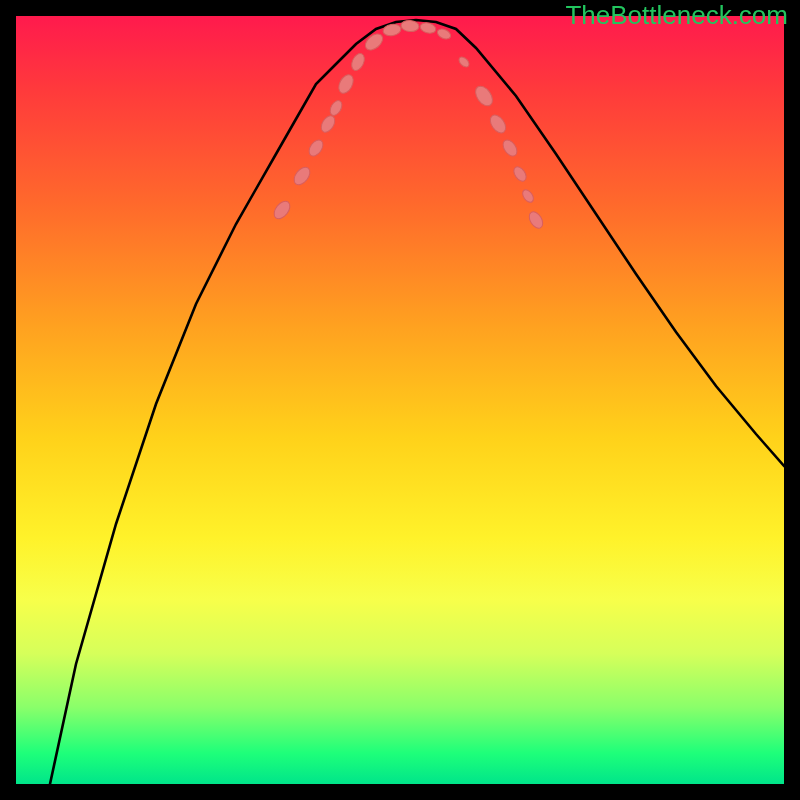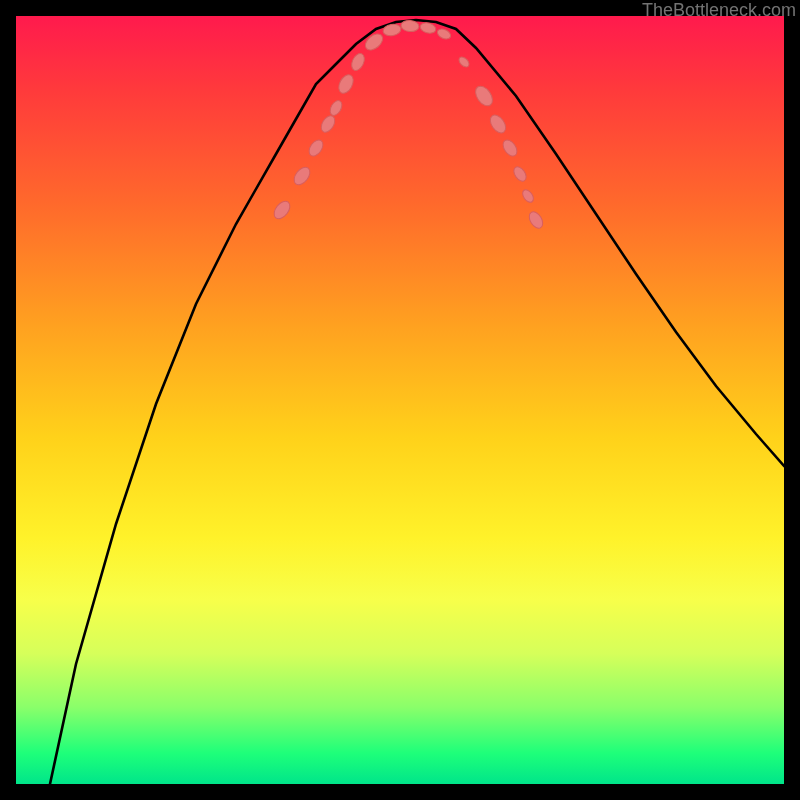--- a/index.html
+++ b/index.html
@@ -25,25 +25,25 @@
       #fff22a 68%,
       #f7ff4a 76%,
       #d6ff5a 83%,
       #8aff6a 90%,
       #1eff7a 96%,
       #00e58a 100%);
   }
   .watermark {
     position: absolute;
     top: 0px;
-    right: 4px;
+    right: 12px;
     font-family: Arial, Helvetica, sans-serif;
-    font-size: 18px;
+    font-size: 26px;
     font-weight: 400;
-    color: #737373;
+    color: #22c55e;
     letter-spacing: 0px;
   }
   svg.curve {
     position: absolute;
     left: 0; top: 0;
     width: 768px; height: 768px;
   }
 </style>
 </head>
 <body>

